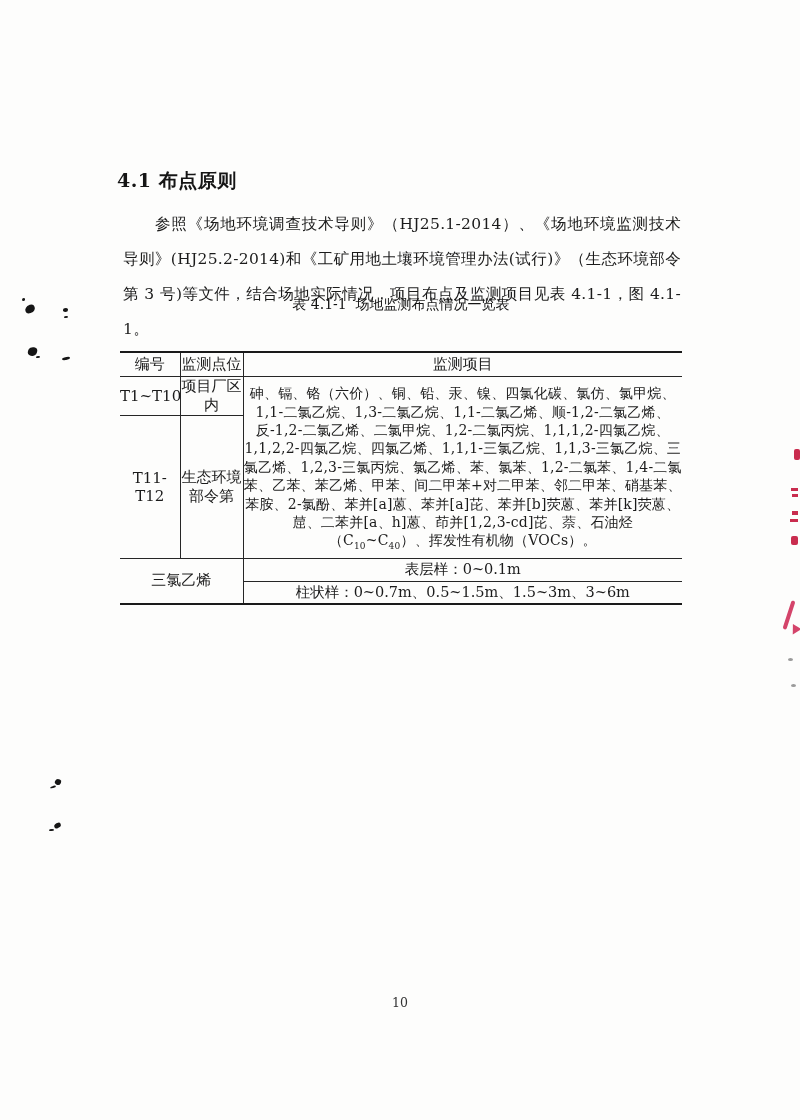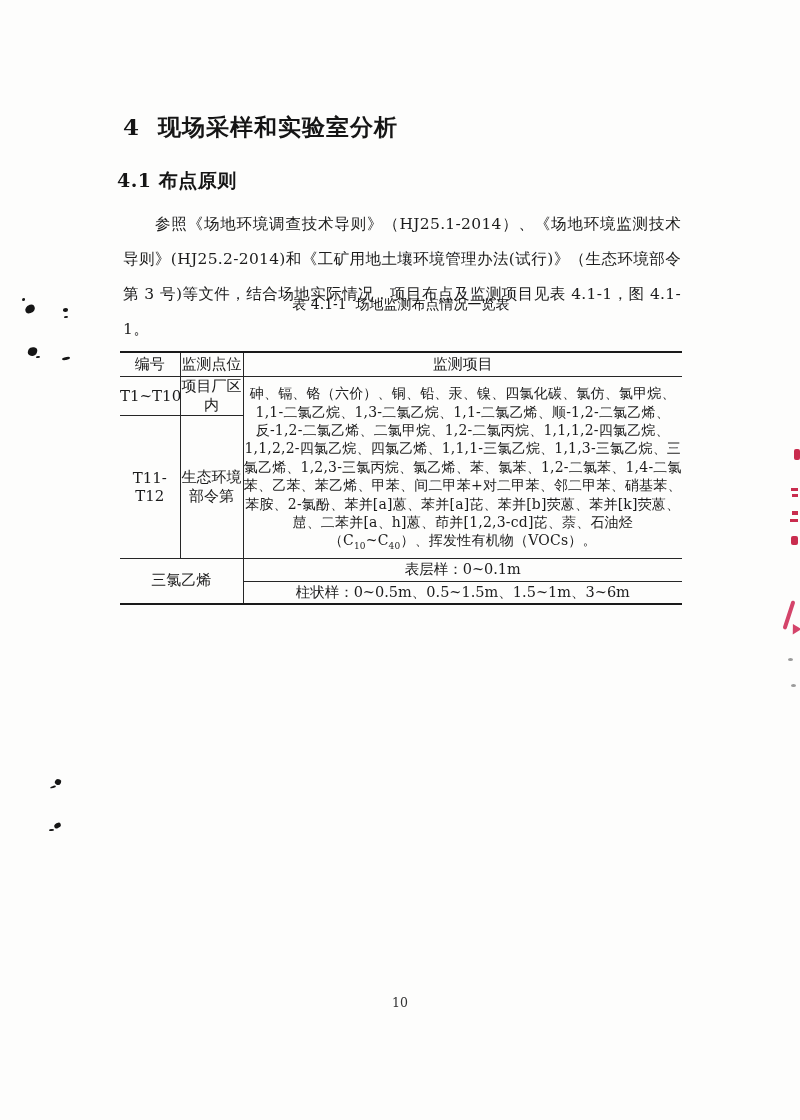--- a/index.html
+++ b/index.html
@@ -92,21 +92,20 @@
   }
   .graydot{position:absolute;background:#9a9a9a;border-radius:50%;}
   .graydot.g1{left:788px;top:658px;width:5px;height:3px;}
   .graydot.g2{left:791px;top:684px;width:5px;height:3px;}
 </style>
 </head>
 <body>
 
 <div class="page">
 
-  <div class="h1">4  现场采样和实验室分析</div>
 
   <div class="h2">4.1 布点原则</div>
 
   <div class="para">参照《场地环境调查技术导则》（HJ25.1-2014）、《场地环境监测技术导则》(HJ25.2-2014)和《工矿用地土壤环境管理办法(试行)》（生态环境部令第 3 号)等文件，结合场地实际情况，项目布点及监测项目见表 4.1-1，图 4.1-1。</div>
 
   <div class="tbl-title">表 4.1-1  场地监测布点情况一览表</div>
 
   <table class="monitoring">
     <colgroup>
         <col class="c1">
@@ -126,21 +125,21 @@
       </tr>
       <tr class="r2">
         <td class="vline">T11-T12</td>
         <td class="vline">生态环境部令第</td>
       </tr>
       <tr class="rd">
         <td class="vline depth-label" colspan="2" rowspan="2">三氯乙烯</td>
         <td class="depth-val">表层样：0~0.1m</td>
       </tr>
       <tr class="rd">
-        <td class="depth-val">柱状样：0~0.5m、0.5~1.5m、1.5~1m、3~6m</td>
+        <td class="depth-val">柱状样：0~0.7m、0.5~1.5m、1.5~3m、3~6m</td>
       </tr>
     </tbody>
   </table>
 
   <div class="pageno">10</div>
 
   <div class="speck s1"></div>
   <div class="speck s1b"></div>
   <div class="speck s2"></div>
   <div class="speck s2b"></div>

